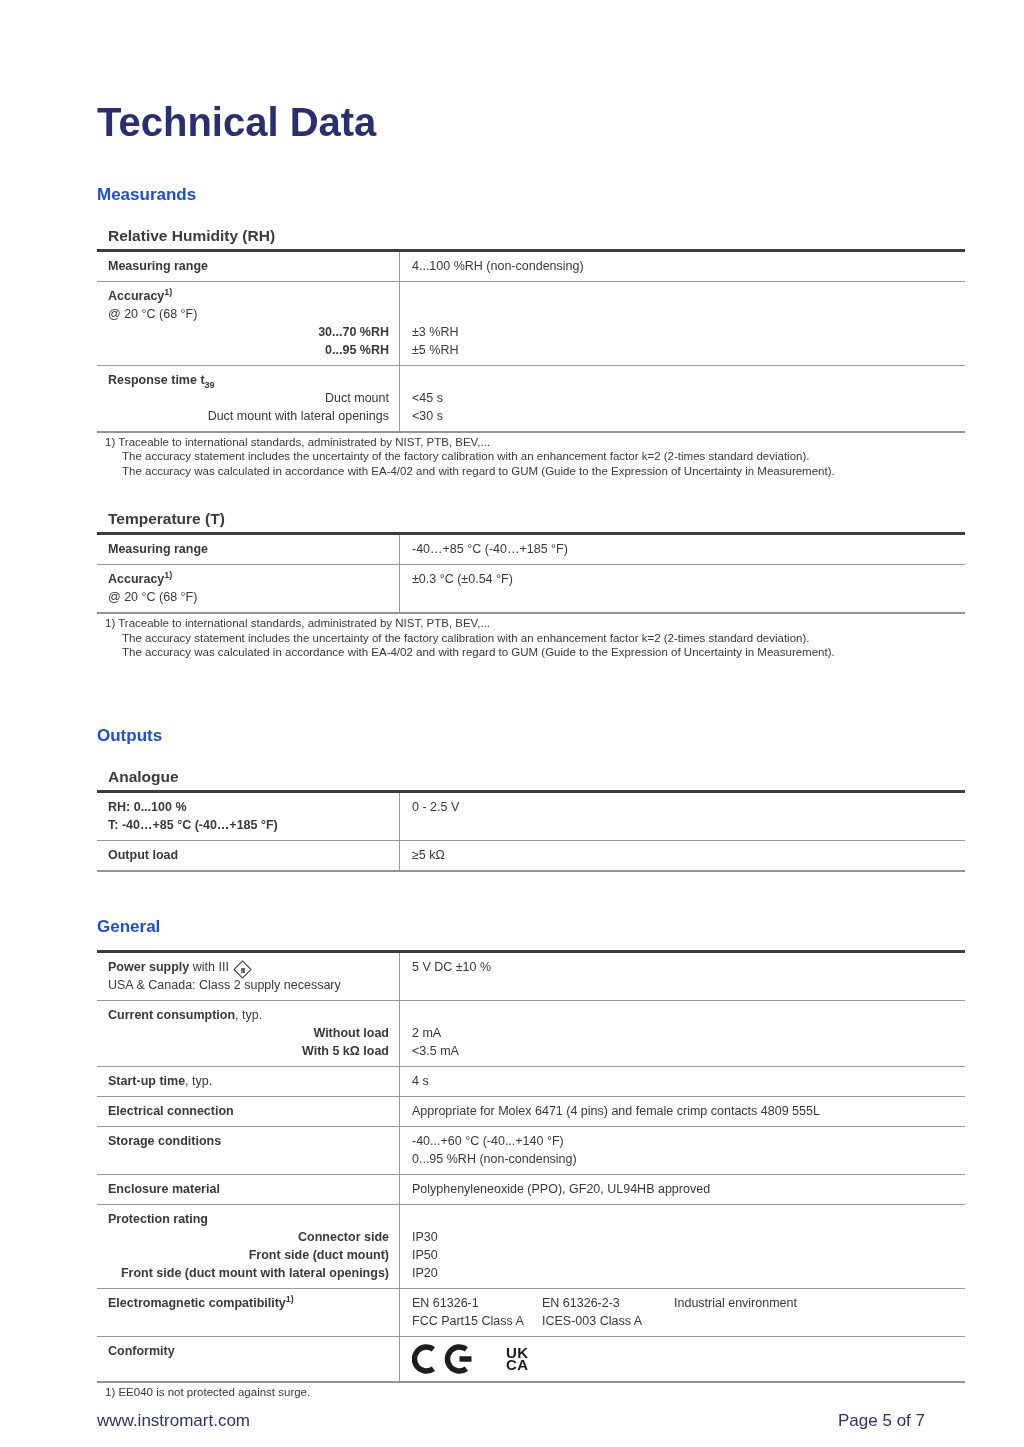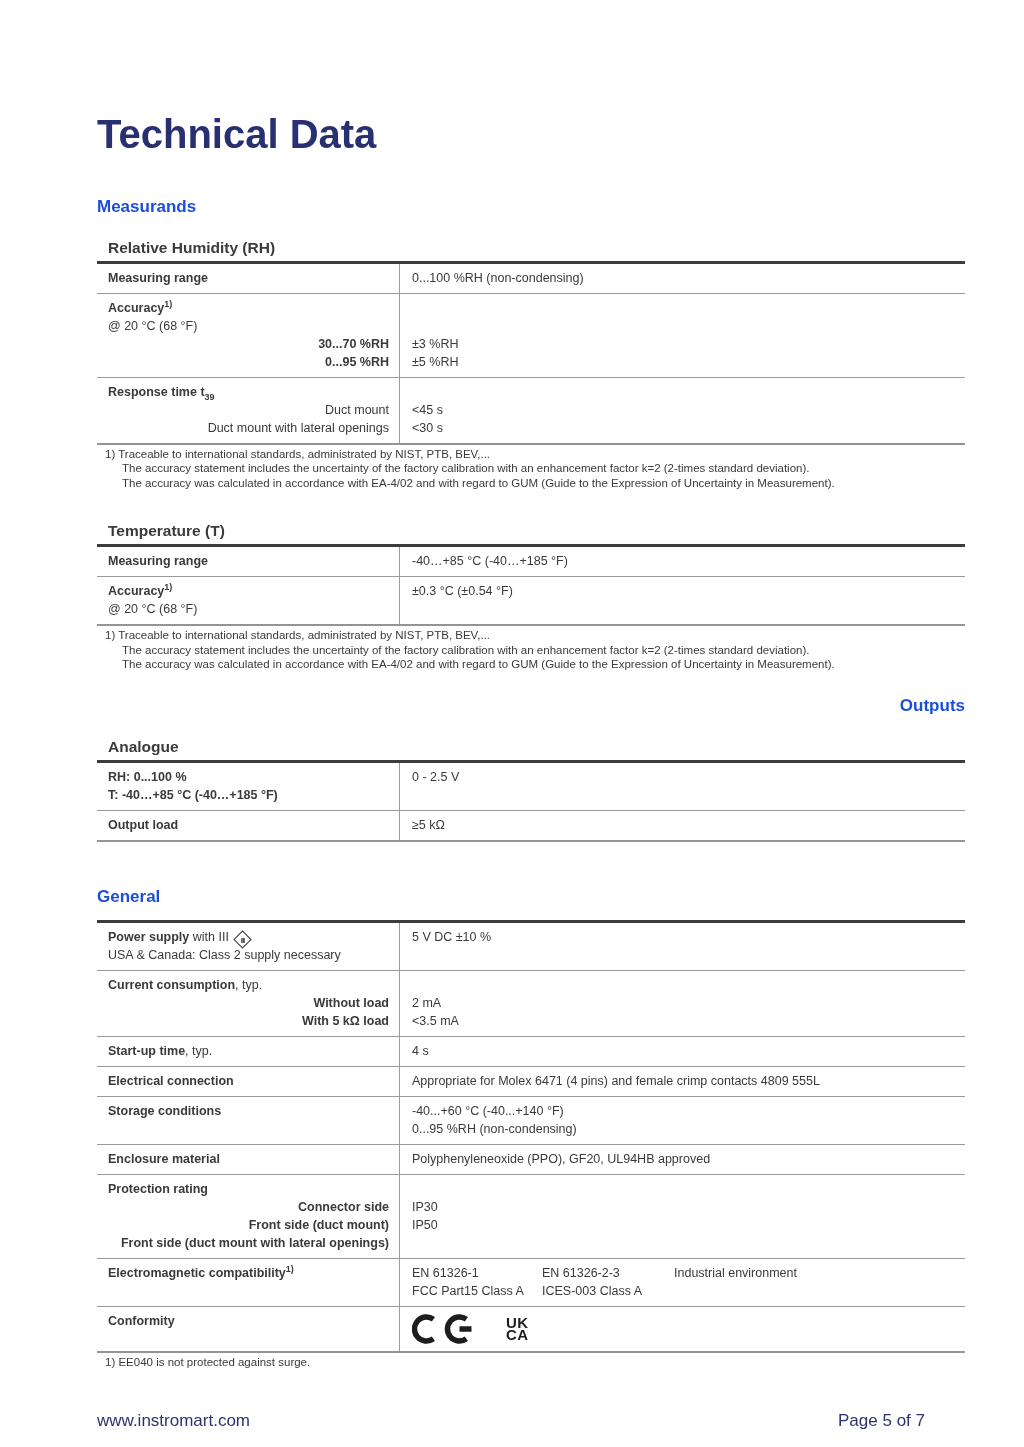--- a/index.html
+++ b/index.html
@@ -1,25 +1,25 @@
 <!DOCTYPE html>
 <html><head>
 <meta charset="utf-8">
 <style>
   * { box-sizing: border-box; }
   html,body { margin:0; padding:0; background:#ffffff; }
   .page {
     position:relative; width:1024px; height:1447px; background:#ffffff;
     font-family:"Liberation Sans","DejaVu Sans",sans-serif; color:#3a3a3a; overflow:hidden;
   }
-  .content { padding:12px 59px 0 97px; }
+  .content { padding:0 59px 0 97px; }
 
   .title { margin:0; padding-top:100px; font-size:40px; line-height:1.12; font-weight:bold; color:#283071; }
   .section-h { margin-top:40px; font-size:17px; font-weight:bold; color:#1d4ed8; }
-  .section-h.sp-outputs { margin-top:24px;text-align:right; }
+  .section-h.sp-outputs { margin-top:66px; }
   .section-h.sp-general { margin-top:45px; }
   .table-h { margin-top:22px; margin-left:11px; font-size:15.5px; font-weight:bold; color:#3b3b3b; }
   .table-h.sp-temp { margin-top:32px; }
 
   .dtable { margin-top:4px; border-top:3px solid #3c3c3c; border-bottom:2px solid #949494; }
   .dtable.sp-general { margin-top:13px; }
   .trow { display:flex; border-bottom:1.5px solid #9a9a9a; }
   .trow:last-child { border-bottom:none; }
   .cell-l { width:302px; padding:5px 10px 6px 11px; font-size:12.5px; }
   .cell-r { flex:1; border-left:1.5px solid #9a9a9a; padding:5px 12px 6px 12px; font-size:12.5px; }
@@ -68,21 +68,21 @@
 
     <div class="section-h">Measurands</div>
 
     <div class="table-h">Relative Humidity (RH)</div>
     <div class="dtable">
       <div class="trow">
         <div class="cell-l">
           <div class="lh b">Measuring range</div>
         </div>
         <div class="cell-r">
-          <div class="lh">0...100 %RH (non-condensing)</div>
+          <div class="lh">4...100 %RH (non-condensing)</div>
         </div>
       </div>
       <div class="trow">
         <div class="cell-l">
           <div class="lh"><span class="b">Accuracy</span><sup class="fnm b">1)</sup></div>
           <div class="lh">@ 20 °C (68 °F)</div>
           <div class="lh r b">30...70 %RH</div>
           <div class="lh r b">0...95 %RH</div>
         </div>
         <div class="cell-r">
@@ -220,20 +220,21 @@
         <div class="cell-l">
           <div class="lh b">Protection rating</div>
           <div class="lh r b">Connector side</div>
           <div class="lh r b">Front side (duct mount)</div>
           <div class="lh r b">Front side (duct mount with lateral openings)</div>
         </div>
         <div class="cell-r">
           <div class="sp1"></div>
           <div class="lh">IP30</div>
           <div class="lh">IP50</div>
+          <div class="lh">IP20</div>
         </div>
       </div>
       <div class="trow">
         <div class="cell-l">
           <div class="lh"><span class="b">Electromagnetic compatibility</span><sup class="fnm b">1)</sup></div>
         </div>
         <div class="cell-r">
           <div class="emc-grid">
             <div class="lh">EN 61326-1</div>
             <div class="lh">EN 61326-2-3</div>

